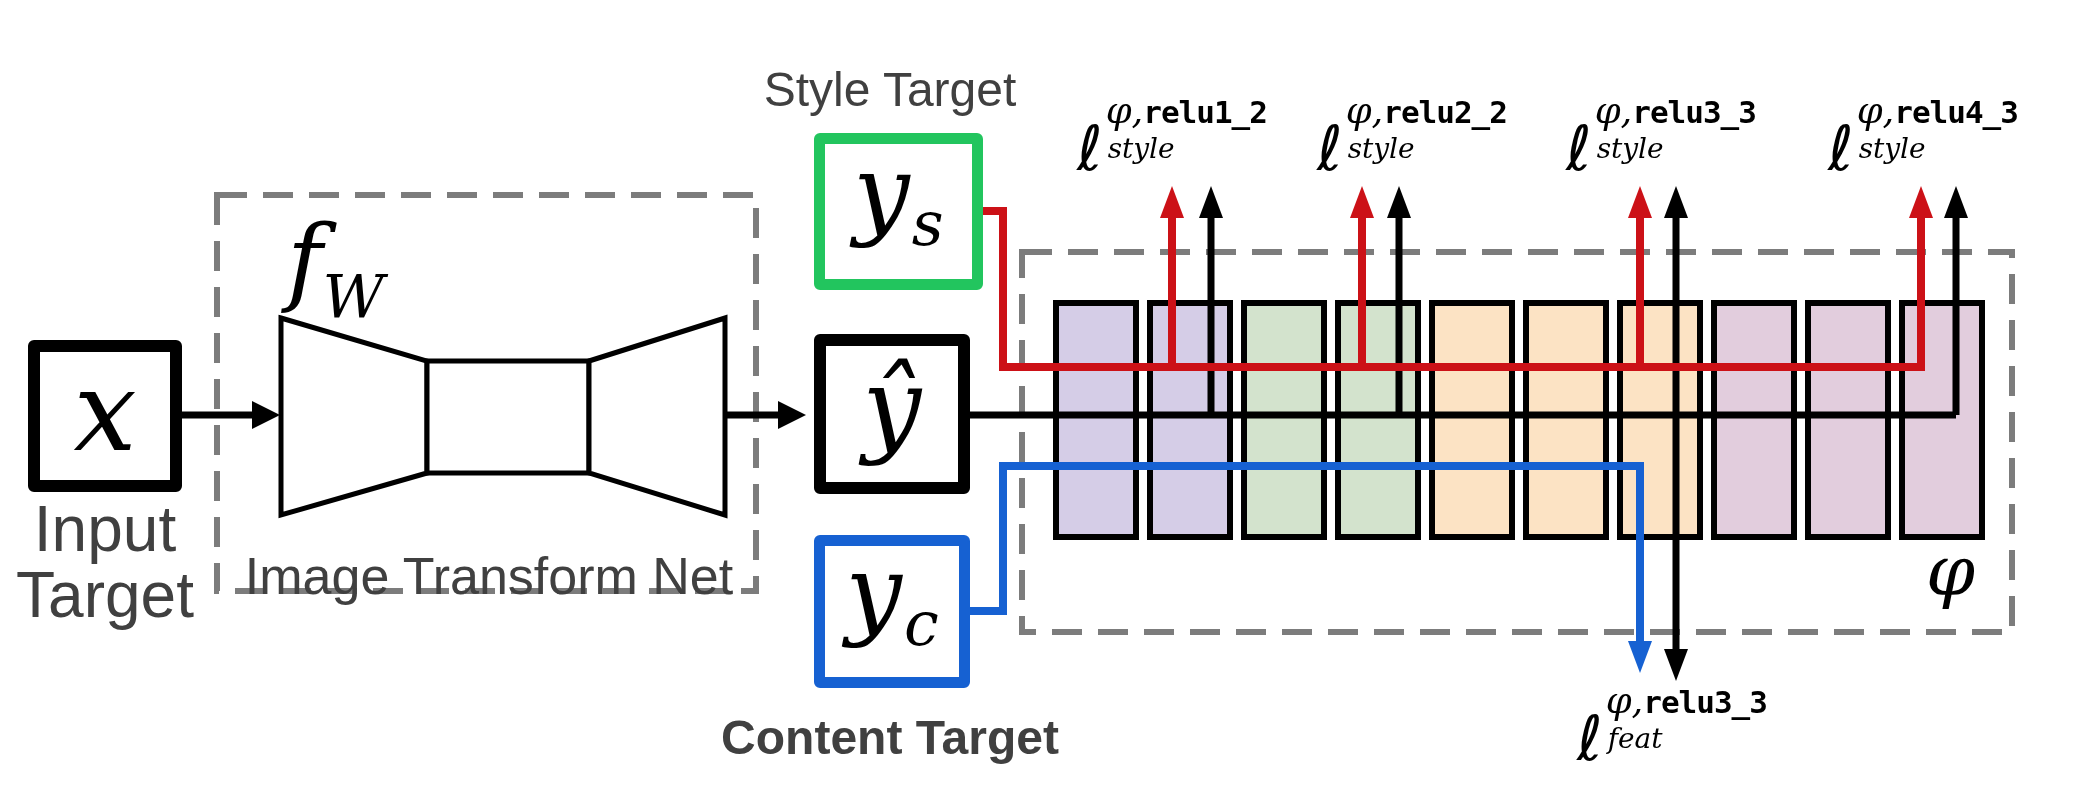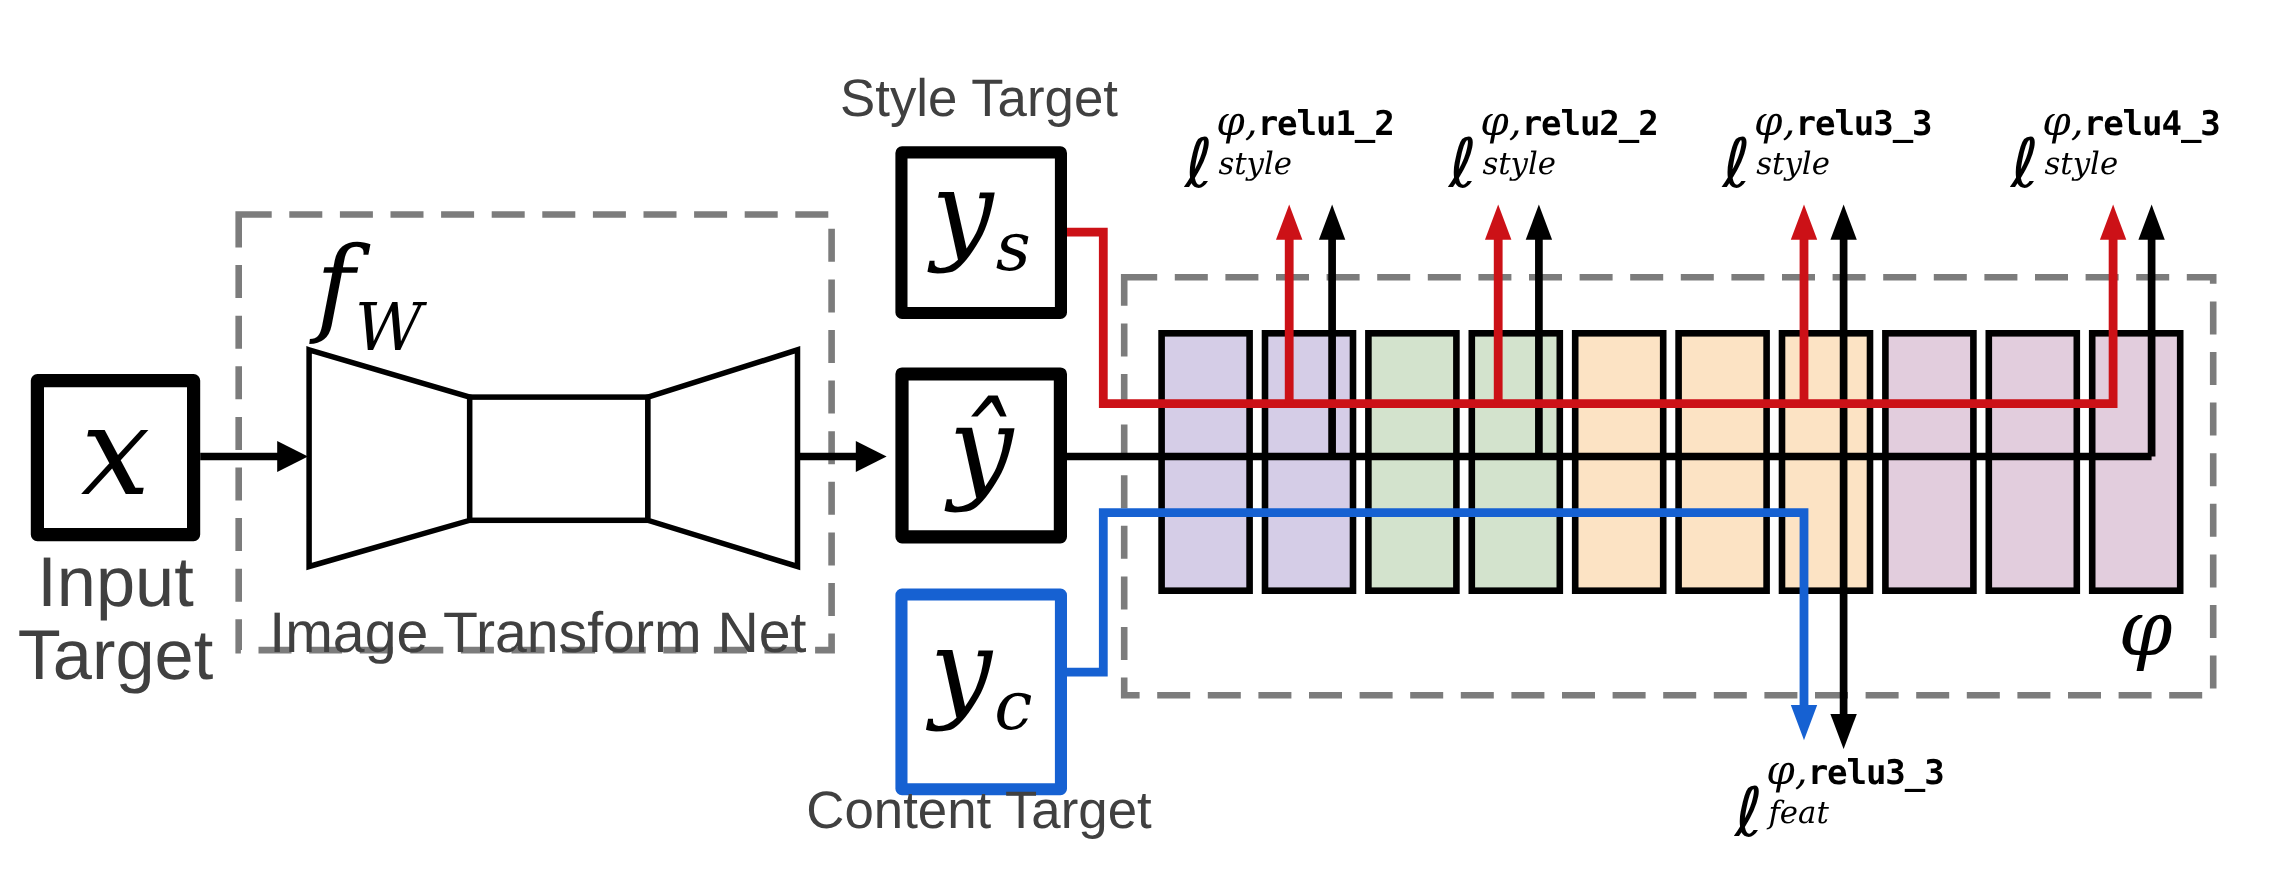--- a/index.html
+++ b/index.html
@@ -8,38 +8,38 @@
   .canvas svg{position:absolute;left:0;top:0;}
 
   
   .abs{position:absolute;}
   .caption{color:#404040;font-family:"Liberation Sans",sans-serif;white-space:nowrap;}
   .ctr{transform:translateX(-50%);text-align:center;}
 
   .mathbox{position:absolute;box-sizing:border-box;background:#ffffff;
            display:flex;align-items:center;justify-content:center;}
   .box-x   {left:28px; top:340px;width:154px;height:152px;border:12px solid #000000;border-radius:6px;}
-  .box-ys  {left:814px;top:133px;width:156px;height:157px;border:11px solid #000000;border-radius:6px;}
+  .box-ys  {left:814px;top:133px;width:169px;height:157px;border:11px solid #22c55e;border-radius:6px;}
   .box-yhat{left:814px;top:334px;width:156px;height:160px;border:12px solid #000000;border-radius:6px;}
-  .box-yc  {left:814px;top:535px;width:156px;height:188px;border:11px solid #1661d2;border-radius:6px;}
+  .box-yc  {left:814px;top:535px;width:156px;height:153px;border:11px solid #1661d2;border-radius:6px;}
 
   .mi{font-family:"DejaVu Serif","DejaVu Sans",serif;font-style:italic;color:#000;line-height:1;}
   .glyph-x{font-size:112px;margin-top:-10px;}
   .glyph-yhat{font-size:104px;margin-top:-14px;}
   .glyph-y{font-size:100px;margin-top:-26px;}
   .glyph-sub{font-size:62px;vertical-align:-0.32em;margin-left:2px;}
 
   .fw-label{left:287px;top:212px;}
   .fw-f{font-size:96px;}
   .fw-sub{font-size:60px;vertical-align:-0.42em;}
 
   .phi-big{left:1926px;top:536px;font-size:70px;}
 
   .cap-style  {left:890px;top:62px; font-size:48px;}
-  .cap-content{left:890px;top:710px;font-size:48px;}
+  .cap-content{left:890px;top:710px;font-size:48px;font-weight:bold;}
   .cap-input  {left:105px;top:496px;font-size:64px;line-height:66px;}
   .cap-itn    {left:489px;top:546px;font-size:52px;}
   .cap-loss   {left:1058px;top:556px;font-size:52px;}
 
   
   .loss-label{position:absolute;display:flex;align-items:flex-start;color:#000;}
   .ell{font-family:"DejaVu Serif","DejaVu Sans",serif;font-style:italic;
        font-size:62px;line-height:1;margin-top:26px;}
   .scripts{display:flex;flex-direction:column;margin-left:3px;}
   .suprow{white-space:nowrap;line-height:1;}

